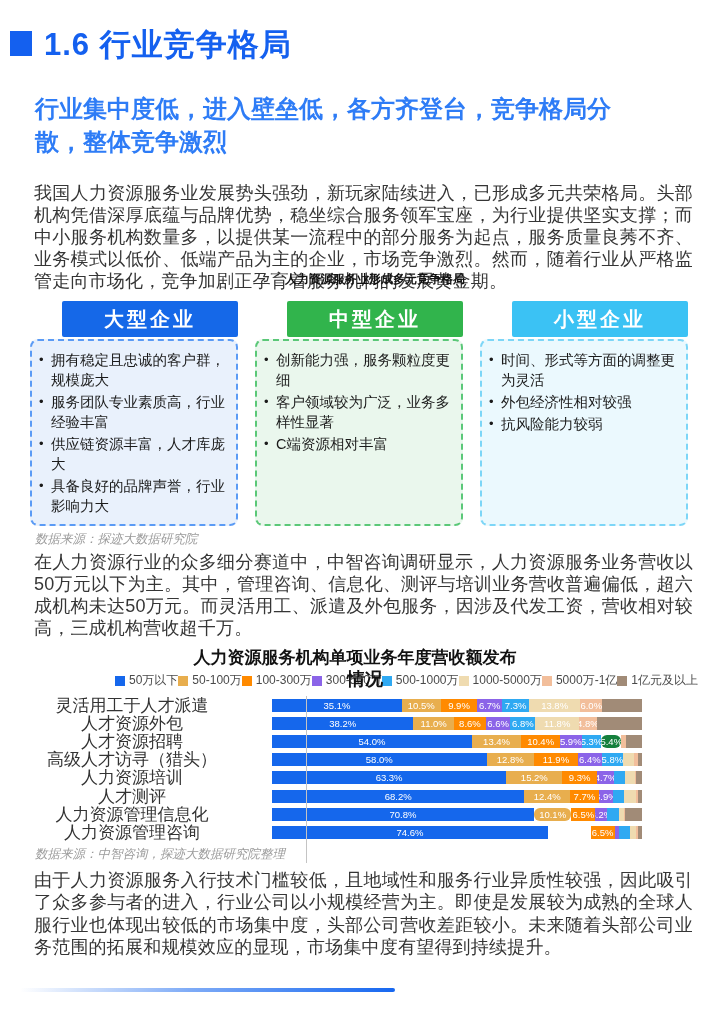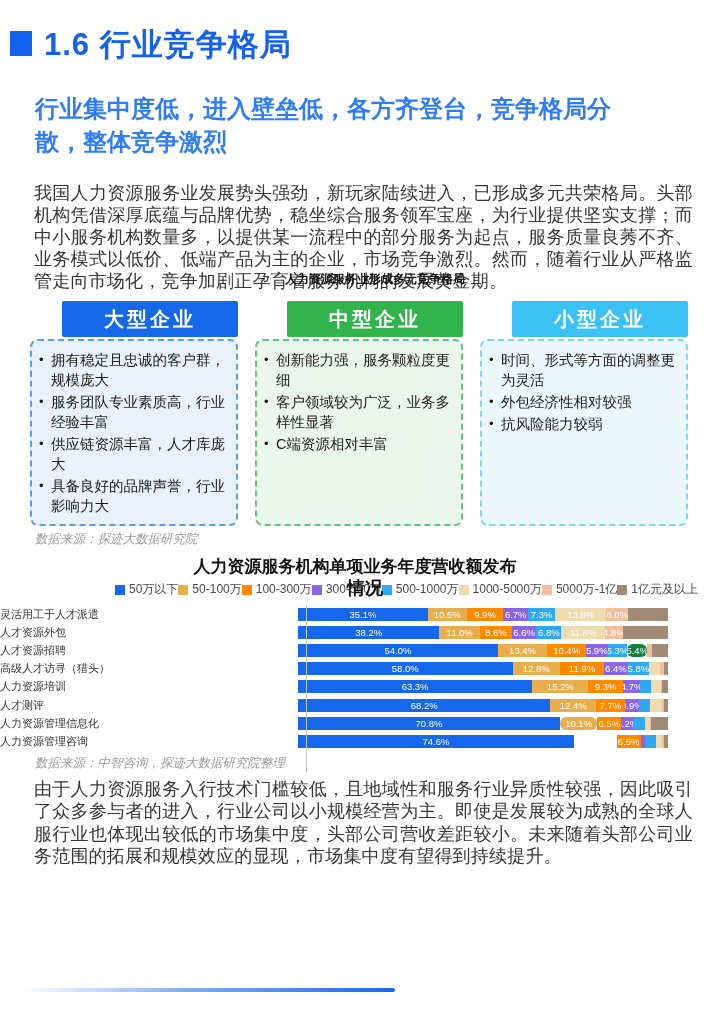--- a/index.html
+++ b/index.html
@@ -55,21 +55,21 @@
   .legend { display:flex; justify-content:flex-end; align-items:center; height:21px; }
   .lg-item { display:flex; align-items:center; gap:4px; font-size:12px; color:#4a4a4a; white-space:nowrap; }
   .sw { width:10px; height:10px; display:inline-block; flex:none; }
   .chart-title2 {
     position:absolute; left:50%; top:-3px; transform:translateX(-50%);
     font-weight:bold; font-size:18px; color:#111;
   }
   .chart { position:relative; margin-top:5px; }
   .axis-line { position:absolute; left:306px; top:0; bottom:0; width:1px; background:#c4c4c4; }
   .crow { display:flex; align-items:center; height:18.2px; }
-  .cat { width:298px; flex:none; text-align:left; padding-right:8px; font-size:11px; color:#333; white-space:nowrap; }
+  .cat { width:272px; flex:none; text-align:center; padding-right:8px; font-size:17px; color:#333; white-space:nowrap; }
   .bar { width:370px; flex:none; height:13px; display:flex; overflow:hidden; }
   .seg {
     height:100%; display:flex; align-items:center; justify-content:center;
     font-size:9.5px; color:#fff; white-space:nowrap; overflow:hidden; flex:none;
   }
   .chart-source { margin-top:4px; }
   
   .bottom-rule {
     position:absolute; left:20px; bottom:22px; width:375px; height:4px;
     border-radius:2px;
@@ -121,20 +121,21 @@
             <li>时间、形式等方面的调整更为灵活</li>
             <li>外包经济性相对较强</li>
             <li>抗风险能力较弱</li>
           </ul>
       </div>
     </div>
   </div>
 
   <div class="source">数据来源：探迹大数据研究院</div>
 
+  <div class="para p2">在人力资源行业的众多细分赛道中，中智咨询调研显示，人力资源服务业务营收以50万元以下为主。其中，管理咨询、信息化、测评与培训业务营收普遍偏低，超六成机构未达50万元。而灵活用工、派遣及外包服务，因涉及代发工资，营收相对较高，三成机构营收超千万。</div>
 
   <div class="chart-title">人力资源服务机构单项业务年度营收额发布</div>
 
   <div class="legend-wrap">
     <div class="legend" id="legend">
         <div class="lg-item">
           <span class="sw" style="background: rgb(21, 103, 236);"></span>
           <span>50万以下</span>
         </div>
         <div class="lg-item">

